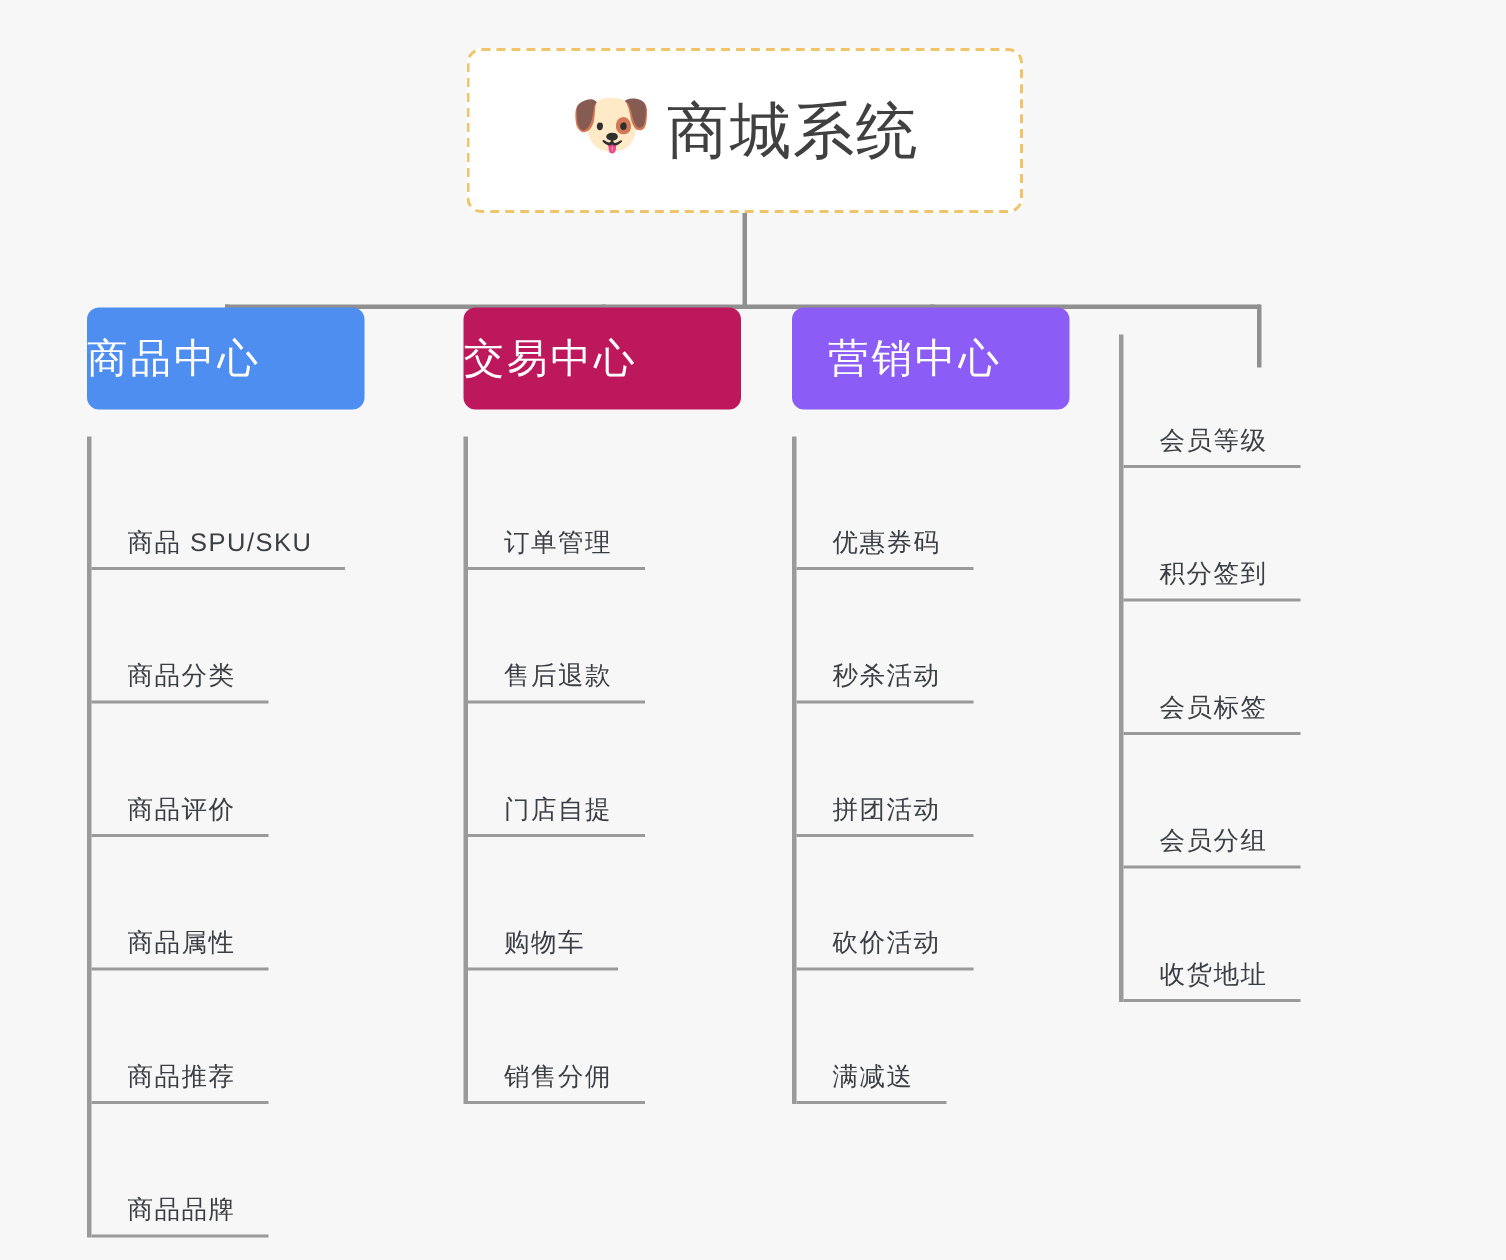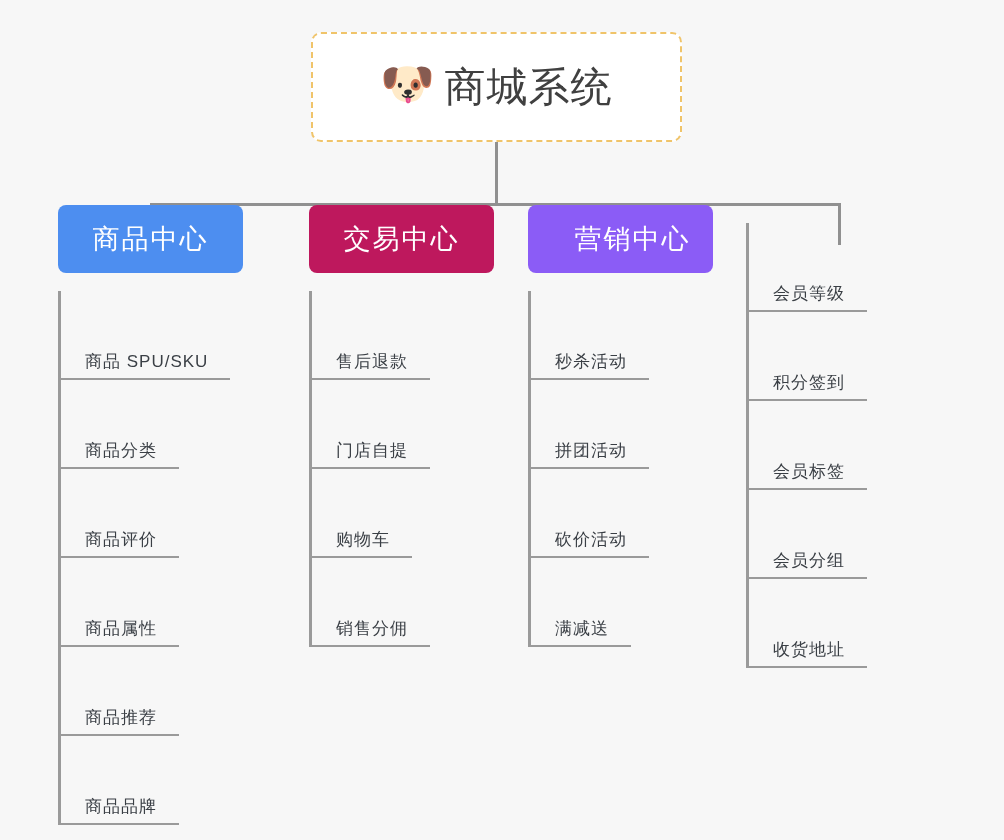--- a/index.html
+++ b/index.html
@@ -67,21 +67,20 @@
   .branch {
     position: absolute;
     top: 205px;
   }
   .branch-head {
     width: 185px;
     height: 68px;
     border-radius: 8px;
     display: flex;
     align-items: center;
-    justify-content: center;
     color: #ffffff;
     font-size: 27px;
     letter-spacing: 2px;
     user-select: none;
   }
   .leaf-list {
     position: relative;
     margin-top: 18px;
     padding-left: 16px;
     border-left: 3px solid #9a9a9a;
@@ -147,40 +146,46 @@
         </div>
     </div>
   </div>
 
   <div class="branch" style="left:309px;">
     <div class="branch-head" style="background:#be185d;">
       <span>交易中心</span>
     </div>
     <div class="leaf-list">
       <div class="leaf-item">
+          <span class="leaf-inner"><span class="leaf-label">订单管理</span></span>
+        </div>
+      <div class="leaf-item">
           <span class="leaf-inner"><span class="leaf-label">售后退款</span></span>
         </div>
       <div class="leaf-item">
           <span class="leaf-inner"><span class="leaf-label">门店自提</span></span>
         </div>
       <div class="leaf-item">
           <span class="leaf-inner"><span class="leaf-label">购物车</span></span>
         </div>
       <div class="leaf-item">
           <span class="leaf-inner"><span class="leaf-label">销售分佣</span></span>
         </div>
     </div>
   </div>
 
   <div class="branch" style="left:528px;">
     <div class="branch-head" style="background:#8b5cf6;padding-left:24px;">
       <span>营销中心</span>
     </div>
     <div class="leaf-list">
       <div class="leaf-item">
+          <span class="leaf-inner"><span class="leaf-label">优惠券码</span></span>
+        </div>
+      <div class="leaf-item">
           <span class="leaf-inner"><span class="leaf-label">秒杀活动</span></span>
         </div>
       <div class="leaf-item">
           <span class="leaf-inner"><span class="leaf-label">拼团活动</span></span>
         </div>
       <div class="leaf-item">
           <span class="leaf-inner"><span class="leaf-label">砍价活动</span></span>
         </div>
       <div class="leaf-item">
           <span class="leaf-inner"><span class="leaf-label">满减送</span></span>

